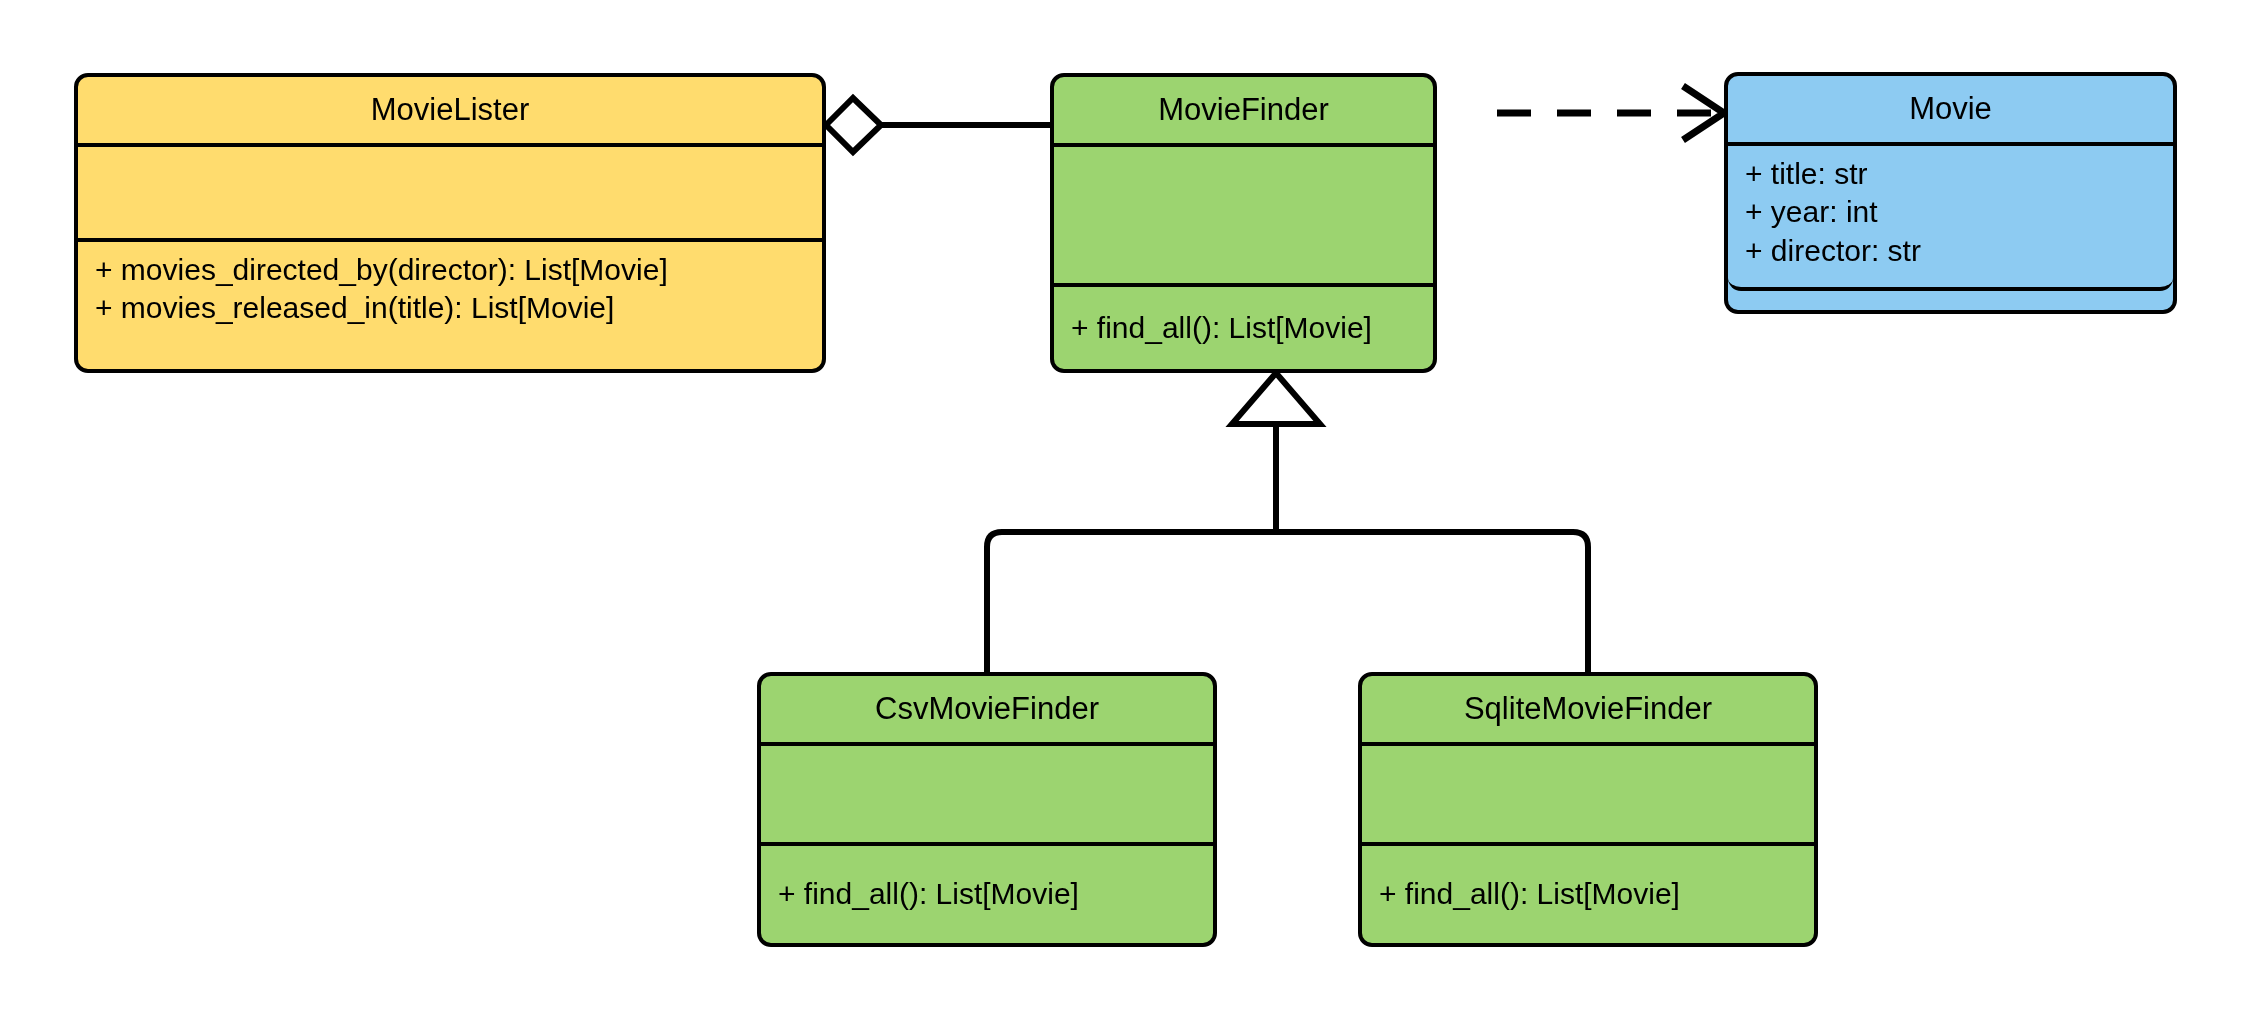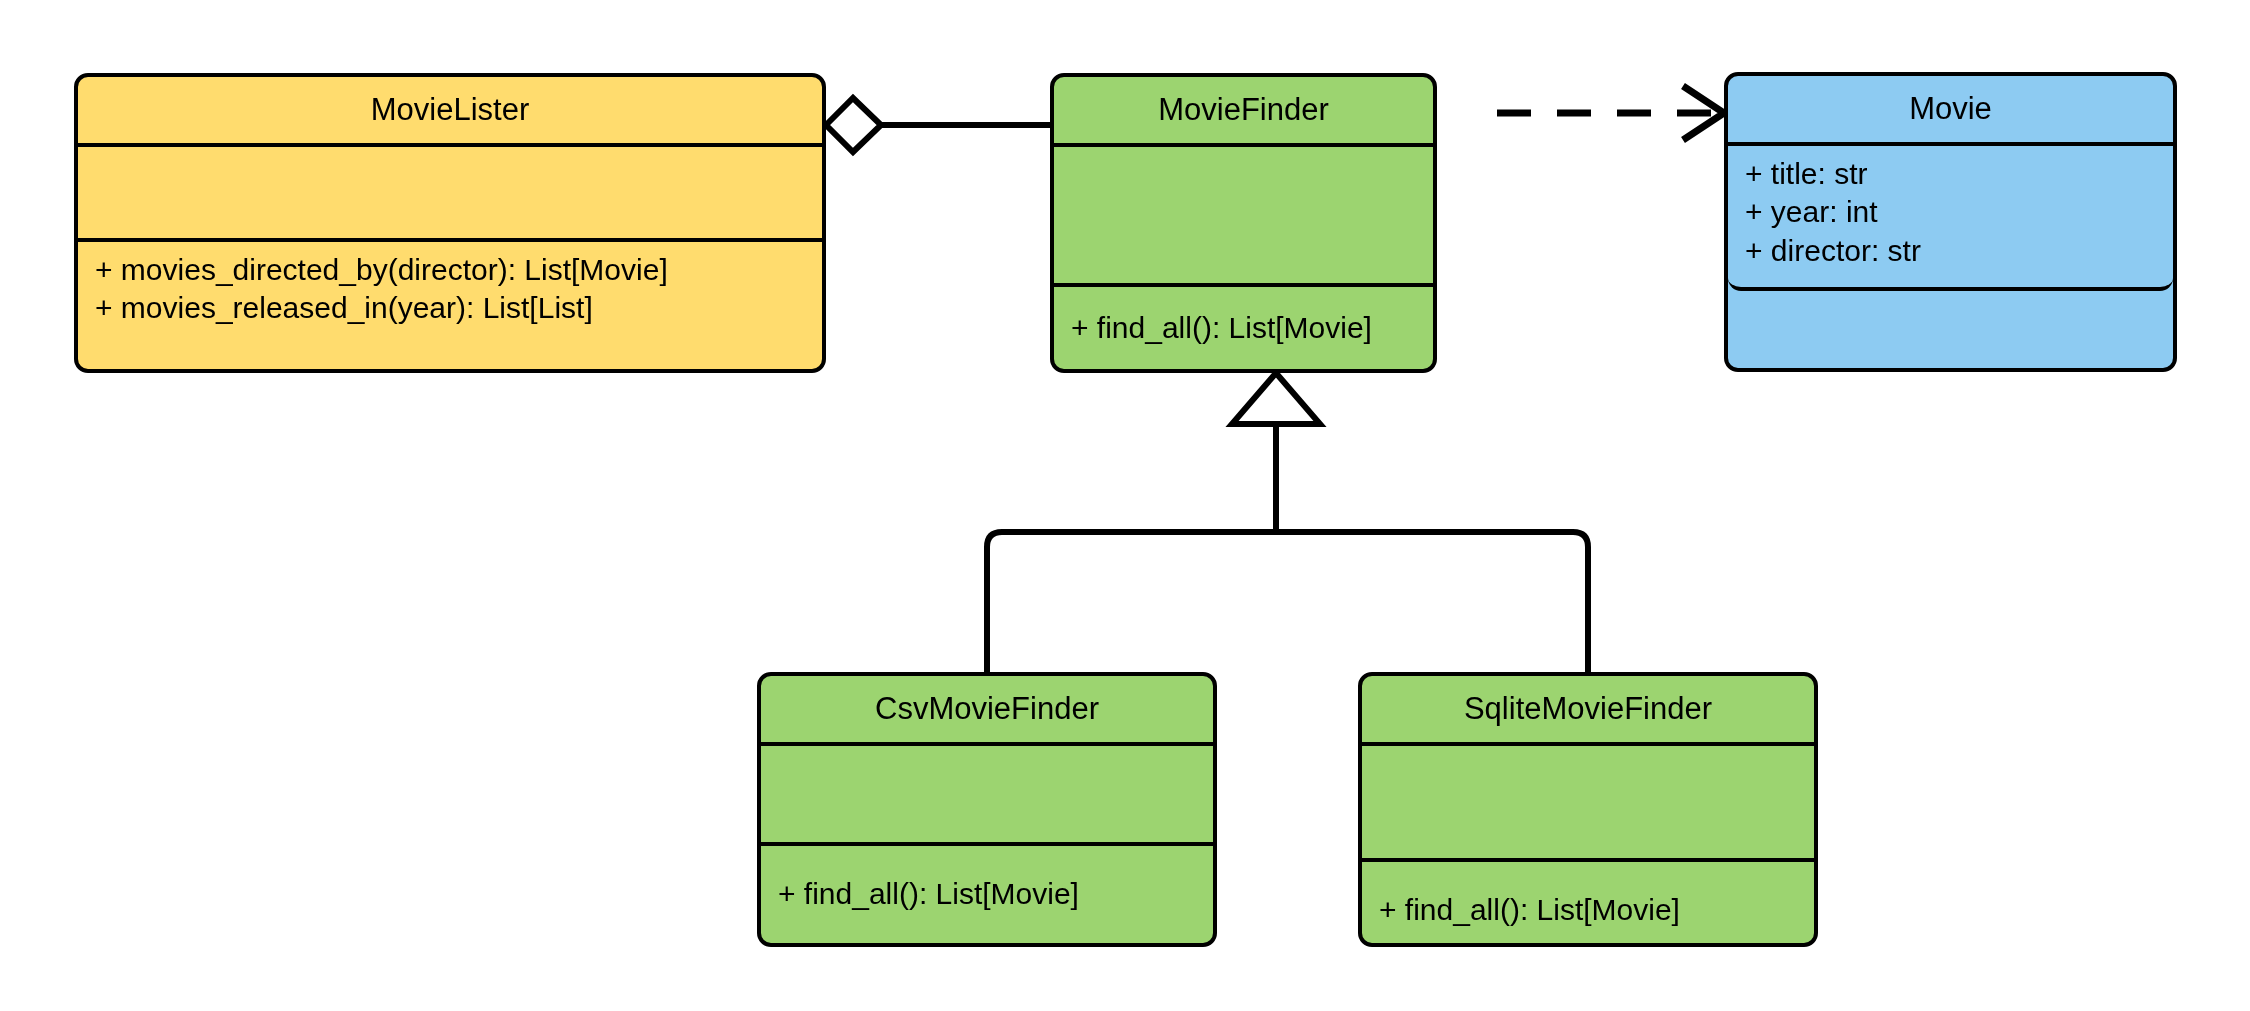--- a/index.html
+++ b/index.html
@@ -100,35 +100,35 @@
     </g>
   </svg>
 
   <div class="uml-class" style="left:74px; top:73px; width:752px; height:300px; background:#ffdc6e;">
     <div class="compartment cmp-name divided" style="height:70px;">
       <span class="class-title">MovieLister</span>
     </div>
     <div class="compartment cmp-body divided" style="height:95px;"></div>
     <div class="compartment cmp-body pad-top" style="flex:1 1 auto;">
       <div class="member">+ movies_directed_by(director): List[Movie]</div>
-      <div class="member">+ movies_released_in(year): List[List]</div>
+      <div class="member">+ movies_released_in(title): List[Movie]</div>
     </div>
   </div>
 
   <div class="uml-class" style="left:1050px; top:73px; width:387px; height:300px; background:#9cd470;">
     <div class="compartment cmp-name divided" style="height:70px;">
       <span class="class-title">MovieFinder</span>
     </div>
     <div class="compartment cmp-body divided" style="height:140px;"></div>
     <div class="compartment cmp-body" style="flex:1 1 auto; justify-content:center;">
       <div class="member">+ find_all(): List[Movie]</div>
     </div>
   </div>
 
-  <div class="uml-class" style="left:1724px; top:72px; width:453px; height:300px; background:#8dcbf2;">
+  <div class="uml-class" style="left:1724px; top:72px; width:453px; height:242px; background:#8dcbf2;">
     <div class="compartment cmp-name divided" style="height:70px;">
       <span class="class-title">Movie</span>
     </div>
     <div class="compartment cmp-body divided pad-top" style="height:145px;">
       <div class="member">+ title: str</div>
       <div class="member">+ year: int</div>
       <div class="member">+ director: str</div>
     </div>
     <div class="compartment cmp-body" style="flex:1 1 auto;"></div>
   </div>
@@ -136,21 +136,21 @@
   <div class="uml-class" style="left:757px; top:672px; width:460px; height:275px; background:#9cd470;">
     <div class="compartment cmp-name divided" style="height:70px;">
       <span class="class-title">CsvMovieFinder</span>
     </div>
     <div class="compartment cmp-body divided" style="height:100px;"></div>
     <div class="compartment cmp-body" style="flex:1 1 auto; justify-content:center;">
       <div class="member">+ find_all(): List[Movie]</div>
     </div>
   </div>
 
-  <div class="uml-class" style="left:1358px; top:672px; width:460px; height:275px; background:#9cd470;gap:16px;">
+  <div class="uml-class" style="left:1358px; top:672px; width:460px; height:275px; background:#9cd470;">
     <div class="compartment cmp-name divided" style="height:70px;">
       <span class="class-title">SqliteMovieFinder</span>
     </div>
     <div class="compartment cmp-body divided" style="height:100px;"></div>
     <div class="compartment cmp-body" style="flex:1 1 auto; justify-content:center;">
       <div class="member">+ find_all(): List[Movie]</div>
     </div>
   </div>
 
 </div>

